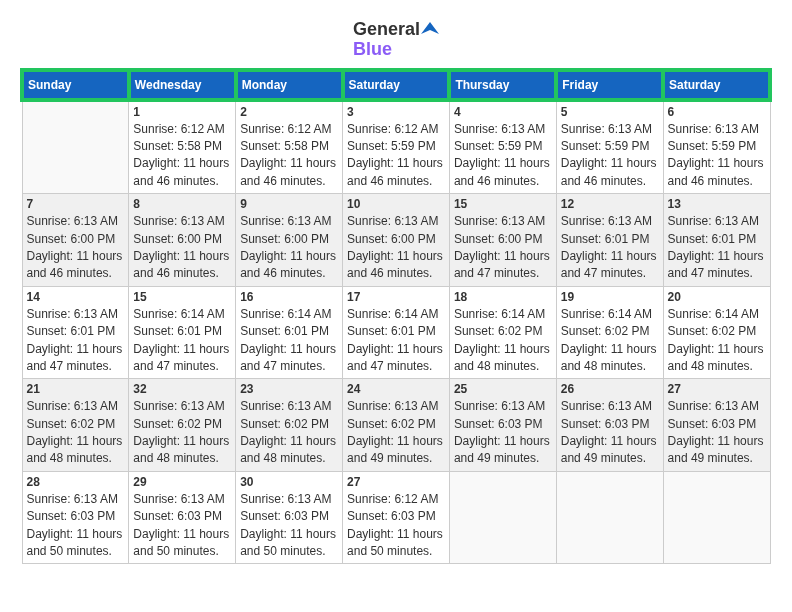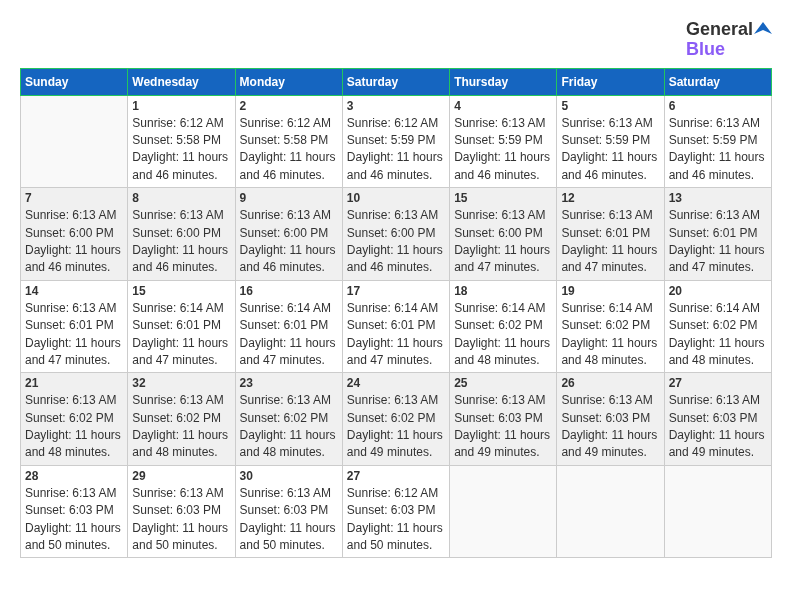--- a/index.html
+++ b/index.html
@@ -5,21 +5,21 @@
     * { margin: 0; padding: 0; box-sizing: border-box; }
     body {
       font-family: Arial, sans-serif;
       background: #fff;
       width: 792px;
       min-height: 612px;
       padding: 20px;
     }
     .header {
       display: flex;
-      justify-content: flex-end;
+      justify-content: center;
       align-items: flex-start;
       margin-bottom: 4px;
     }
     .logo {
       display: flex;
       flex-direction: column;
       font-size: 18px;
       font-weight: bold;
       line-height: 1.1;
     }
@@ -43,21 +43,21 @@
       border-collapse: collapse;
       font-size: 11px;
     }
     .calendar th {
       background: #1565c0;
       color: #fff;
       padding: 6px 4px;
       text-align: left;
       font-size: 12px;
       font-weight: bold;
-      border: 1px solid #22c55e;
+      border: 4px solid #22c55e;
     }
     .calendar td {
       border: 1px solid #ccc;
       vertical-align: top;
       padding: 3px 4px;
       width: calc(100% / 7);
       min-height: 70px;
       color: #333;
       background: #fff;
     }

